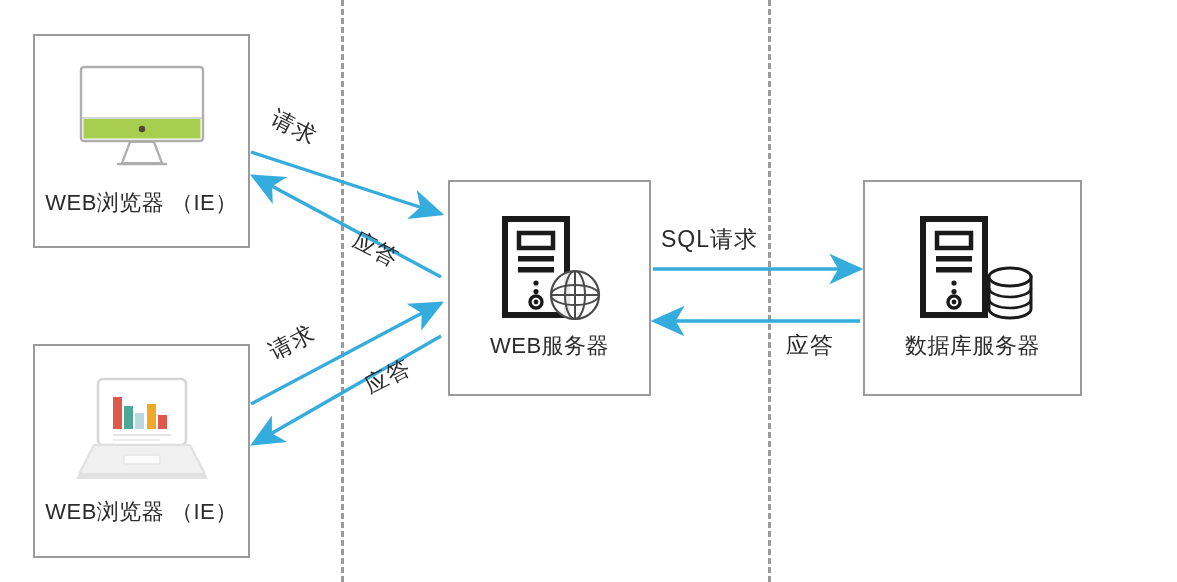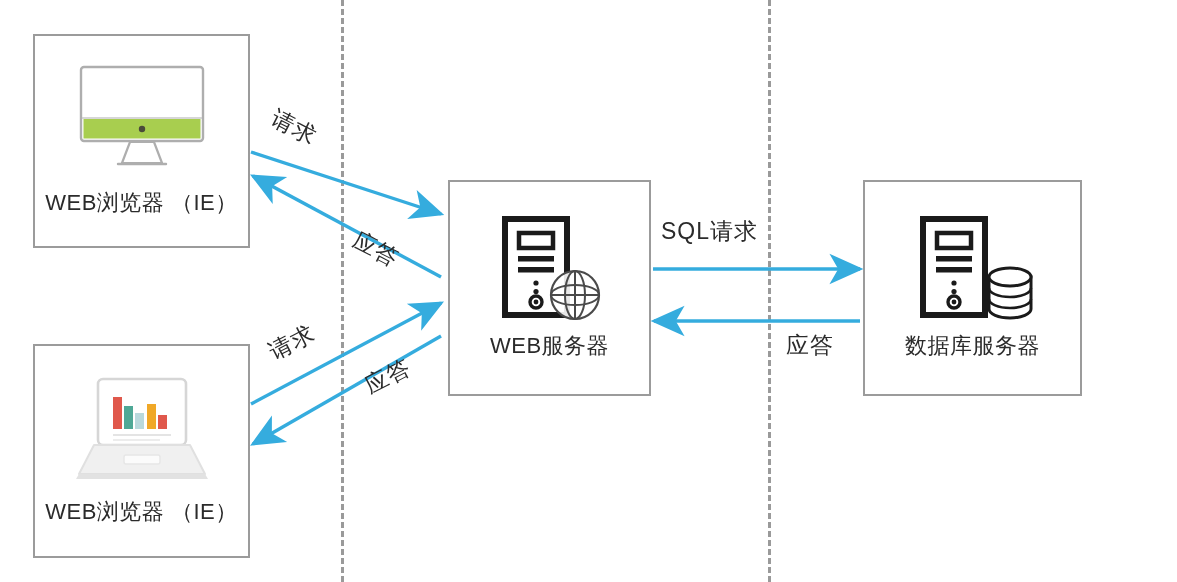--- a/index.html
+++ b/index.html
@@ -79,21 +79,21 @@
     font-size: 23px;
     color: #2b2b2b;
     white-space: nowrap;
     letter-spacing: 1px;
     transform-origin: center center;
   }
   #label-req-top  { left: 270px; top: 112px;  transform: rotate(27deg); }
   #label-resp-top { left: 352px; top: 234px;  transform: rotate(27deg); }
   #label-req-bot  { left: 268px; top: 327px;  transform: rotate(-27deg); }
   #label-resp-bot { left: 364px; top: 361px;  transform: rotate(-27deg); }
-  #label-sql-req  { left: 661px; top: 216px; text-align: right; }
+  #label-sql-req  { left: 661px; top: 224px; text-align: right; }
   #label-sql-resp { left: 786px; top: 330px; }
 </style>
 </head>
 <body>
 
 <div id="canvas">
 
   <div class="zone-divider" id="divider-left"></div>
   <div class="zone-divider" id="divider-right"></div>
 

